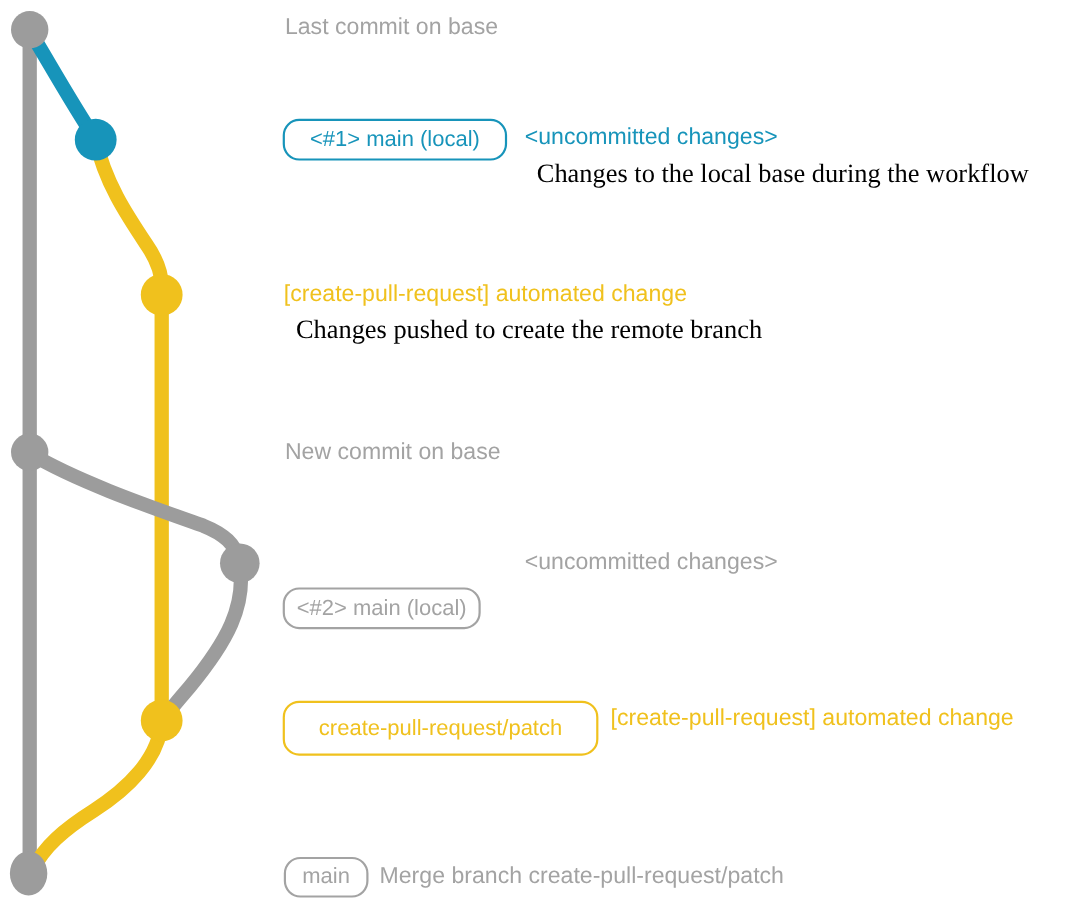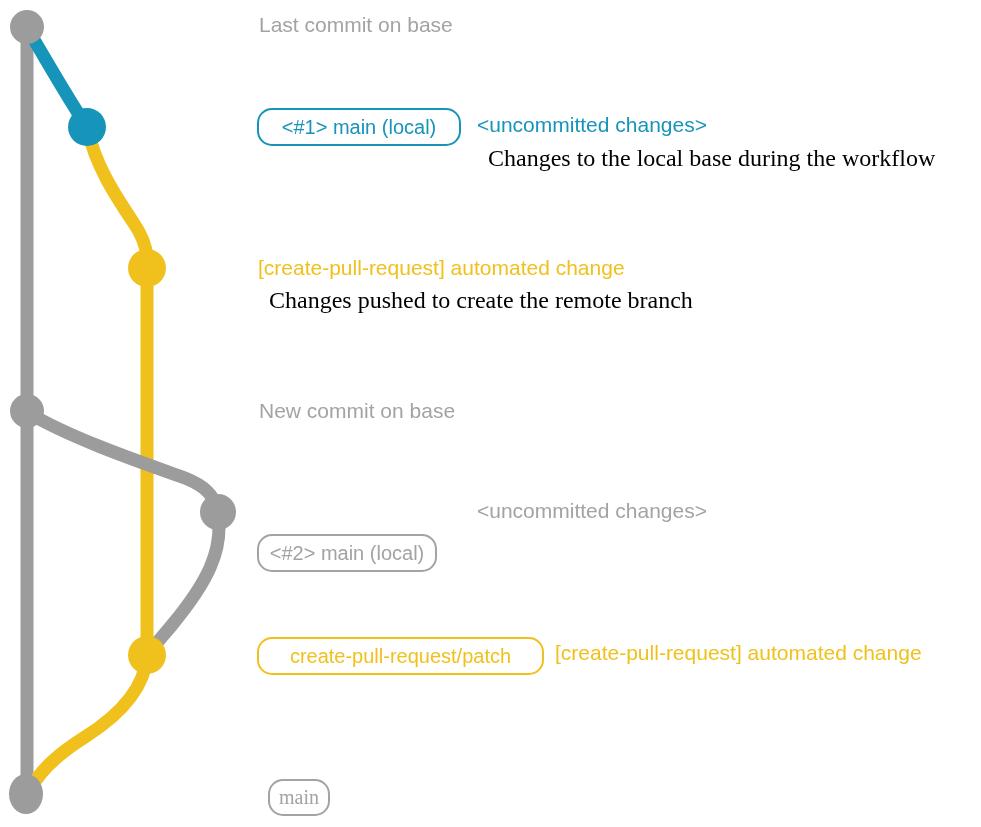--- a/index.html
+++ b/index.html
@@ -102,22 +102,23 @@
   <div class="lbl sans-lbl yellow-txt" style="left:258px; top:256px;">[create-pull-request] automated change</div>
   <div class="lbl sans-lbl gray-txt" style="left:259px; top:399px;">New commit on base</div>
 
   <div class="lbl serif-note" style="left:269px; top:287px;">Changes pushed to create the remote branch</div>
 
   <div class="badge badge-gray" style="left:257px; top:493px; width:180px; height:38px;margin-top:41px;">
     <span>&lt;#2&gt; main (local)</span>
   </div>
   <div class="lbl sans-lbl gray-txt" style="left:477px; top:499px;">&lt;uncommitted changes&gt;</div>
 
-  <div class="badge badge-yellow" style="left:257px; top:637px; width:287px; height:38px;">
+  <div class="badge badge-yellow" style="left:257px; top:637px; width:287px; height:50px;">
     <span>create-pull-request/patch</span>
   </div>
   <div class="lbl sans-lbl yellow-txt" style="left:555px; top:641px;">[create-pull-request] automated change</div>
 
-  <div class="badge badge-gray" style="left:268px; top:779px; width:62px; height:37px;font-family:Liberation Serif, serif;">
+  <div class="badge badge-gray" style="left:258px; top:779px; width:77px; height:37px;">
     <span>main</span>
   </div>
+  <div class="lbl sans-lbl gray-txt" style="left:345px; top:785px;">Merge branch create-pull-request/patch</div>
 
 </div>
 
 </body></html>

